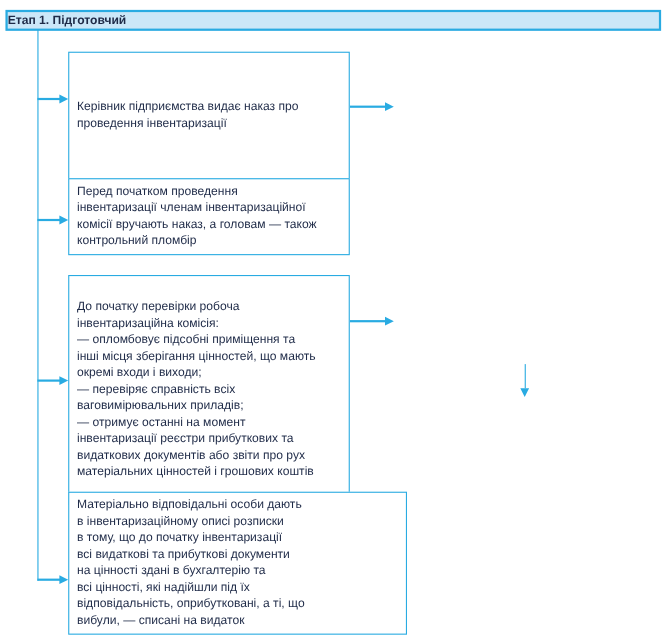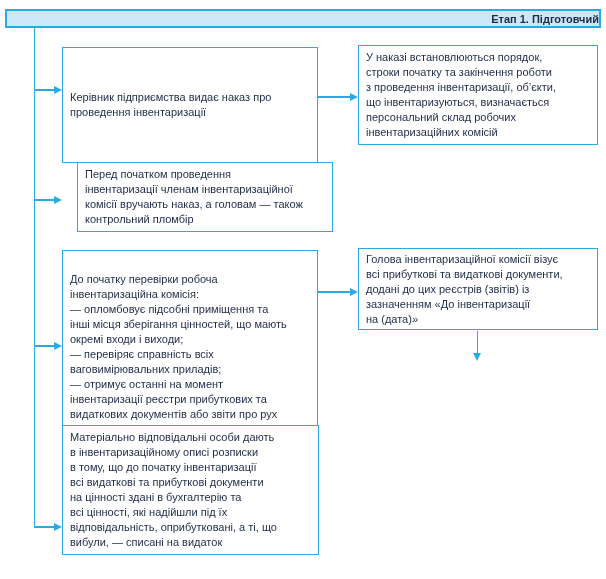--- a/index.html
+++ b/index.html
@@ -18,21 +18,21 @@
   
   .stage-header {
     position: absolute;
     left: 5px; top: 9px;
     width: 596px; height: 19px;
     box-sizing: border-box;
     background: var(--color-header_fill, #CBE7F8);
     border: 2px solid var(--color-accent, #29ABE2);
     display: flex;
     align-items: center;
-    justify-content: flex-end;
+    justify-content: flex-start;
     font-size: 11px;
     font-weight: bold;
     color: var(--color-text, #1E2A47);
   }
   
   .box {
     position: absolute;
     box-sizing: border-box;
     background: #ffffff;
     border: 1px solid var(--color-accent, #29ABE2);
@@ -42,23 +42,23 @@
   .box p {
     margin: 0;
     padding: 1px 5px 1px 7px;
     font-size: 11px;
     line-height: 15px;
     color: var(--color-text, #1E2A47);
     white-space: pre-line;
     text-align: left;
   }
   #box-l1 { left: 62px;  top: 47px;  width: 256px; height: 116px; }
-  #box-l2 { left: 62px;  top: 162px; width: 256px; height: 70px; margin-left: 15px; }
+  #box-l2 { left: 62px;  top: 162px; width: 256px; height: 70px; }
   #box-l3 { left: 62px;  top: 250px; width: 256px; height: 209px; }
-  #box-l4 { left: 62px;  top: 425px; width: 257px; height: 130px; }
+  #box-l4 { left: 62px;  top: 447px; width: 308px; height: 130px; }
   #box-r1 { left: 358px; top: 45px;  width: 240px; height: 100px; }
   #box-r2 { left: 358px; top: 248px; width: 240px; height: 82px; }
   #box-r3 { left: 358px; top: 361px; width: 240px; height: 62px; }
 
   
   .line {
     position: absolute;
     background: var(--color-accent, #29ABE2);
   }
   .trunk   { left: 33.5px; top: 27px; width: 1.5px; height: 501px; }
@@ -153,29 +153,14 @@
     <p>Матеріально відповідальні особи дають
 в інвентаризаційному описі розписки
 в тому, що до початку інвентаризації
 всі видаткові та прибуткові документи
 на цінності здані в бухгалтерію та
 всі цінності, які надійшли під їх
 відповідальність, оприбутковані, а ті, що
 вибули, — списані на видаток</p>
   </div>
 
-  <div class="box" id="box-r1">
-    <p>У наказі встановлюються порядок,
-строки початку та закінчення роботи
-з проведення інвентаризації, об’єкти,
-що інвентаризуються, визначається
-персональний склад робочих
-інвентаризаційних комісій</p>
-  </div>
-  <div class="box" id="box-r2">
-    <p>Голова інвентаризаційної комісії візує
-всі прибуткові та видаткові документи,
-додані до цих реєстрів (звітів) із
-зазначенням «До інвентаризації
-на (дата)»</p>
-  </div>
 
 </div>
 
 </body></html>

